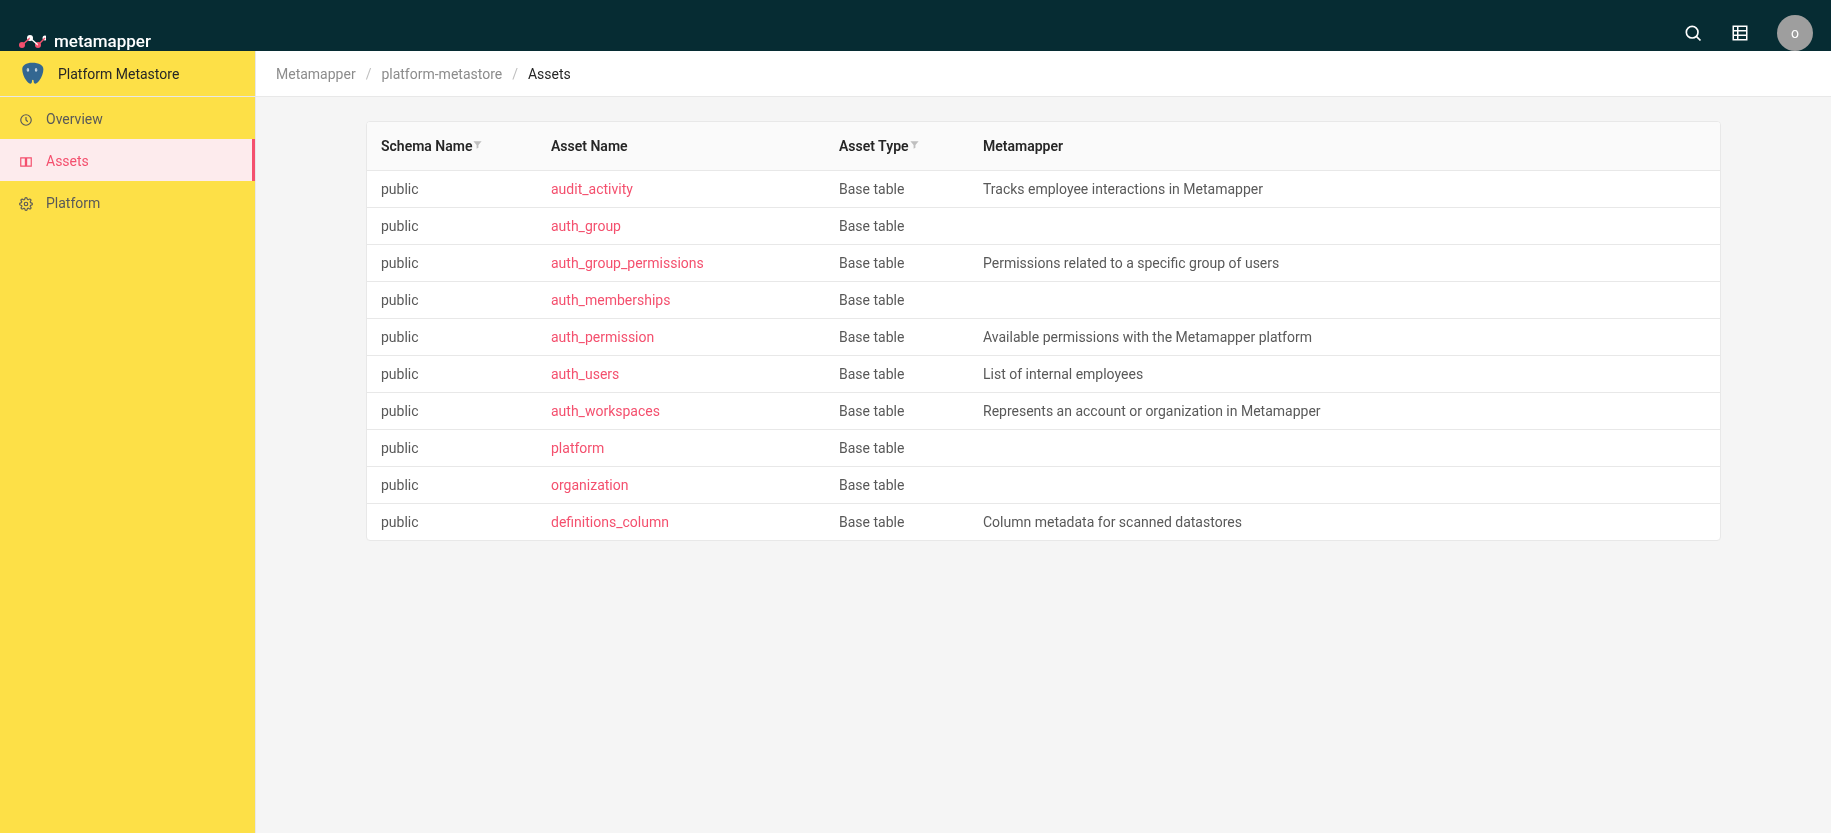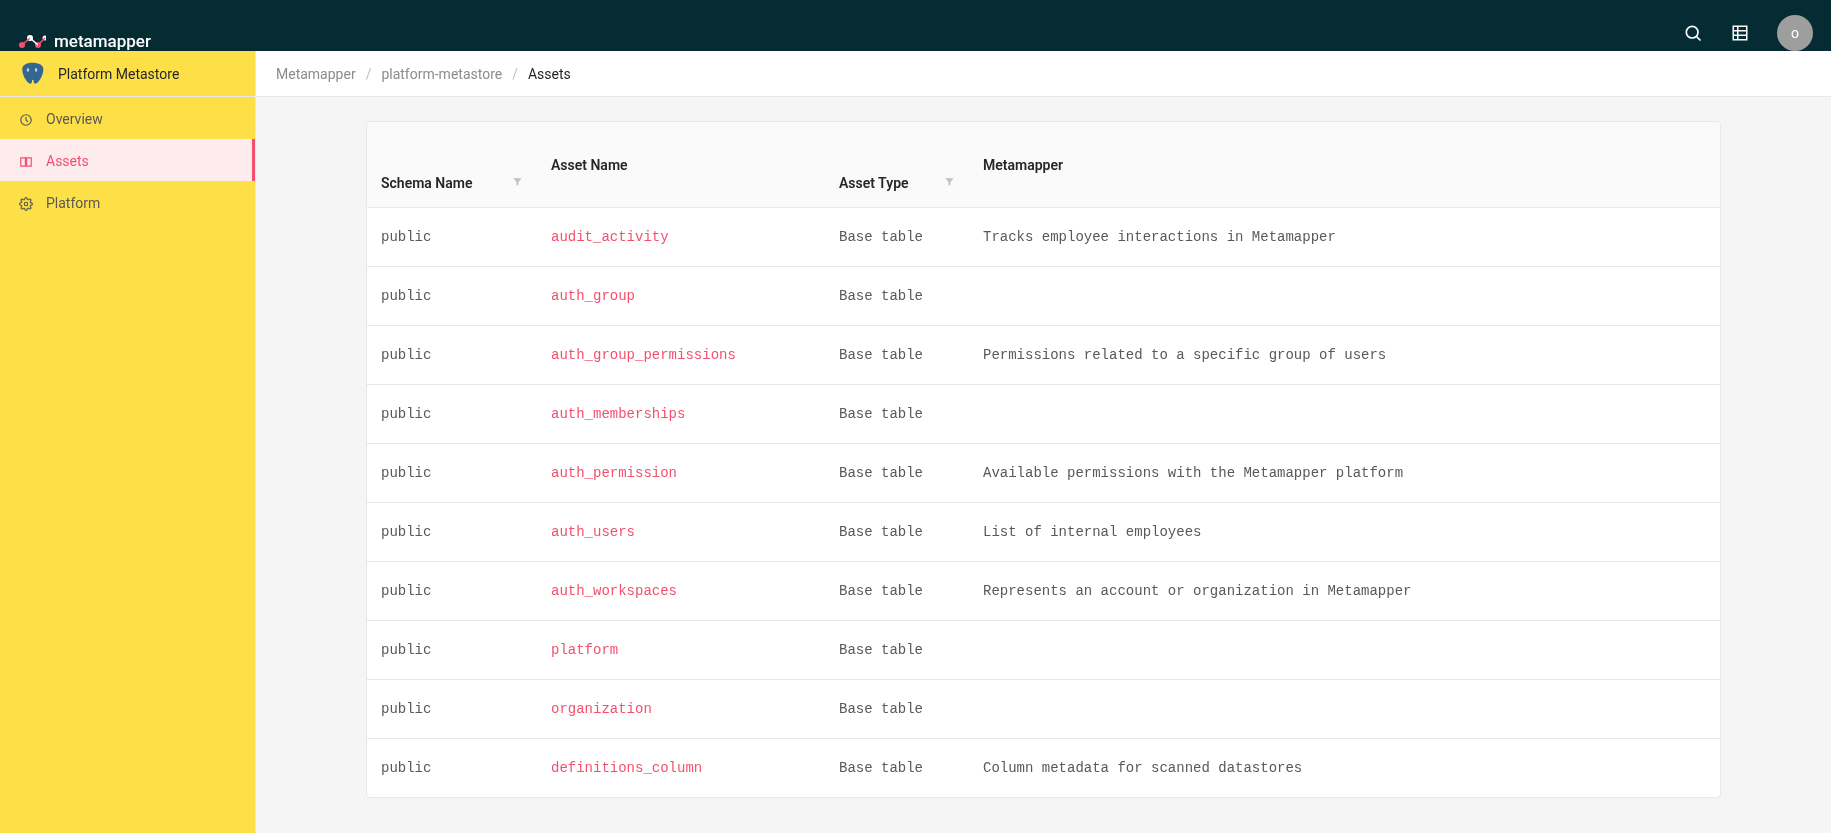--- a/index.html
+++ b/index.html
@@ -28,23 +28,23 @@
 .main { flex: 1; background: #f5f5f5; overflow: auto; }
 .breadcrumb-bar { background: #fff; padding: 14px 20px; border-bottom: 1px solid #e8e8e8; display: flex; align-items: center; gap: 10px; font-size: 14px; color: #8c8c8c; height: 46px; }
 .breadcrumb-bar .crumb { color: #8c8c8c; cursor: pointer; }
 .breadcrumb-bar .sep { color: #bfbfbf; }
 .breadcrumb-bar .crumb.current { color: #262626; cursor: default; }
 
 .content { padding: 24px 110px; }
 .table-wrap { background: #fff; border: 1px solid #e8e8e8; border-radius: 4px; overflow: hidden; }
 table { width: 100%; border-collapse: collapse; }
 thead th { text-align: left; padding: 16px 14px; font-weight: 600; color: #262626; background: #fafafa; border-bottom: 1px solid #e8e8e8; font-size: 14px; }
-thead th .th-inner { display: flex; align-items: center; justify-content: space-between; margin-top: 37px; }
+thead th .th-inner { display: flex; align-items: center; justify-content: flex-start; }
 .filter-icon { color: #bfbfbf; cursor: pointer; font-size: 11px; }
-tbody td { padding: 21px 14px; border-bottom: 1px solid #e8e8e8; color: #595959; font-size: 14px; font-family: Liberation Mono, monospace; }
+tbody td { padding: 10px 14px; border-bottom: 1px solid #e8e8e8; color: #595959; font-size: 14px; }
 tbody tr:last-child td { border-bottom: none; }
 .asset-link { color: #f4506e; cursor: pointer; }
 .col-schema { width: 170px; }
 .col-asset { width: 288px; }
 .col-type { width: 144px; }
 </style>
 </head>
 <body>
 
 <div class="header">

